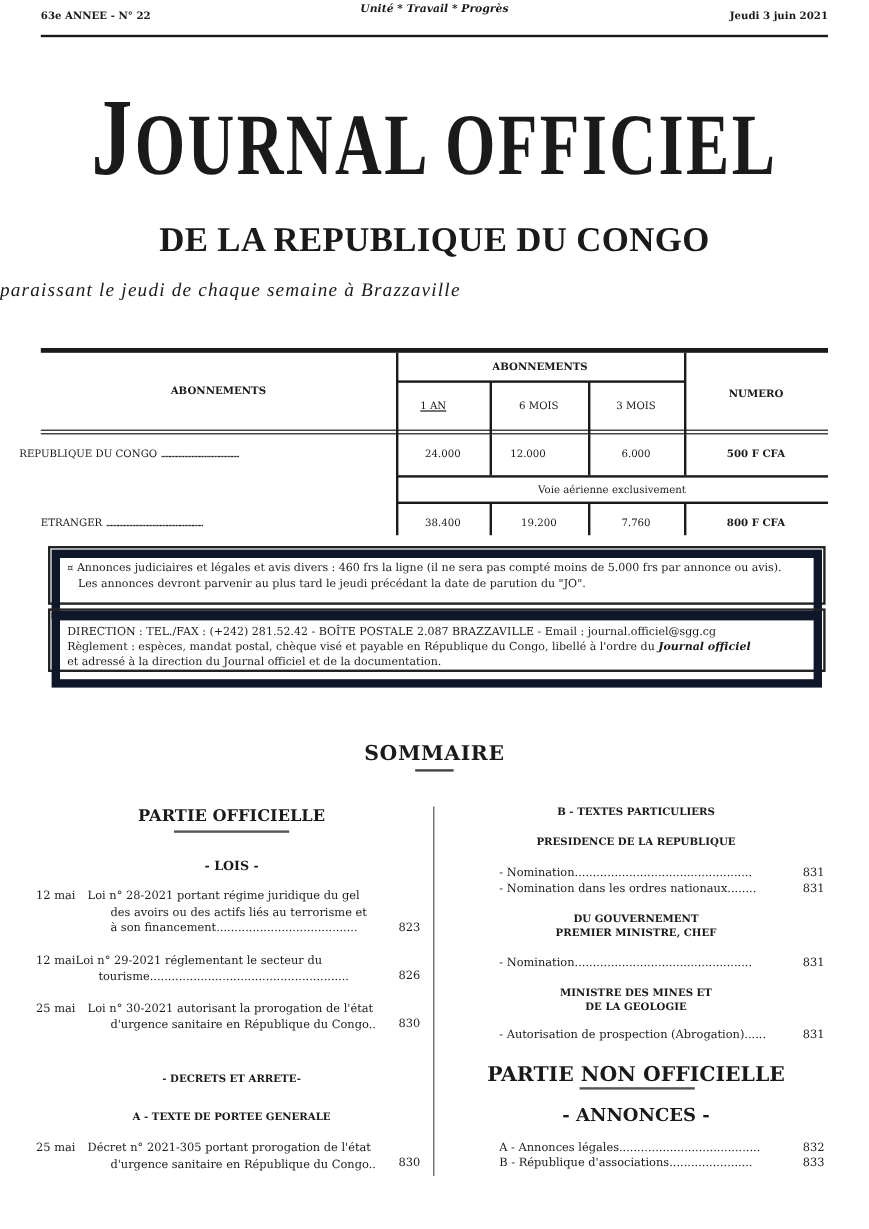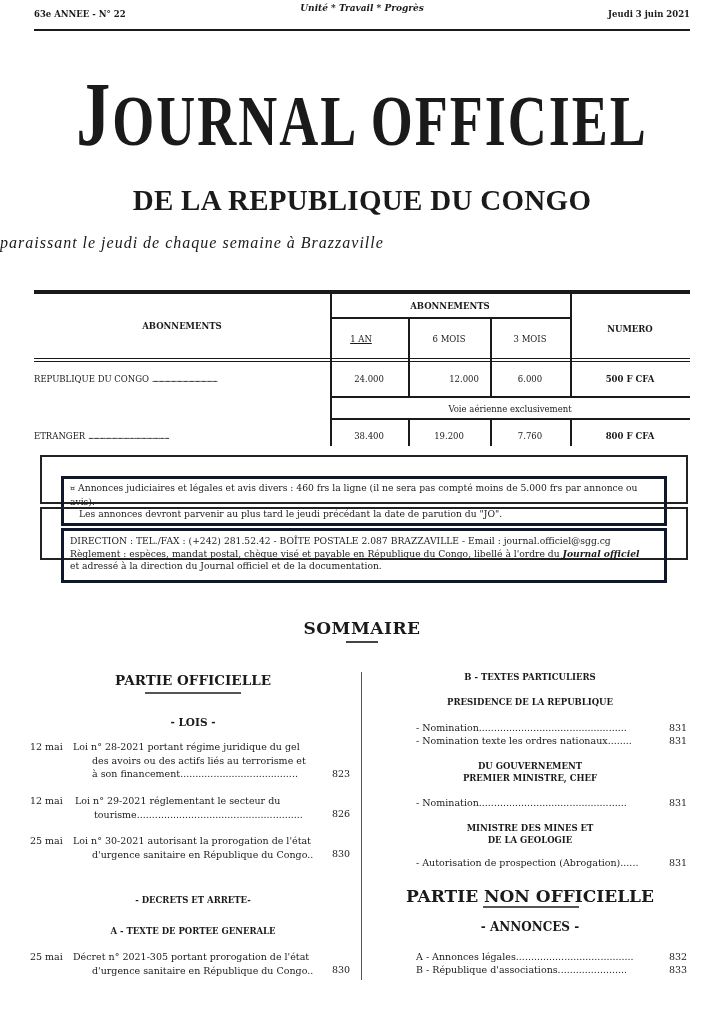--- a/index.html
+++ b/index.html
@@ -25,21 +25,21 @@
   
   .tbl-top { left:34px; width:656px; top:290px; height:4px; background:#1a1a1a; }
   .hdr-sep { left:34px; width:656px; top:358px; height:4px; border-top:1.5px solid #1a1a1a; border-bottom:1.5px solid #1a1a1a; box-sizing:border-box; }
   .vline { width:1.5px; background:#1a1a1a; }
   .hline { height:1.5px; background:#1a1a1a; }
   .cell { font-size:8.5px; text-align:center; }
   .bold { font-weight:bold; }
   .dest-label { font-size:8.5px; }
   
   .box { left:40px; width:648px; border:2px solid #222; box-sizing:border-box; }
-  .box-inner { border:3px solid #0f172a; margin:19px; padding:4px 6px; font-size:9.2px; line-height:12.5px; }
+  .box-inner { border:7px solid #0f172a; margin:1px; padding:4px 6px; font-size:9.2px; line-height:12.5px; }
   .box1 { top:455px; height:49px; }
   .box2 { top:507px; height:53px; }
   .bullet { font-size:8px; margin-right:3px; }
   
   .somm { left:0; width:724px; top:618px; text-align:center; font-weight:bold; font-size:17px; letter-spacing:0.5px; }
   .somm-rule { left:346px; width:32px; top:641px; height:1.5px; background:#444; }
   .col-div { left:361px; top:672px; width:1px; height:308px; background:#555; }
   .h-part { font-weight:bold; font-size:13.5px; text-align:center; }
   .h-sec { font-weight:bold; font-size:10.5px; text-align:center; }
   .h-sub { font-weight:bold; font-size:8.5px; text-align:center; }
@@ -79,23 +79,23 @@
 <div class="abs hline" style="left:330px; width:360px; top:396px;"></div>
 <div class="abs hline" style="left:330px; width:360px; top:418px;"></div>
 
 <div class="abs cell bold" style="left:34px; width:296px; top:321px;">ABONNEMENTS</div>
 <div class="abs cell bold" style="left:330px; width:240px; top:301px;">ABONNEMENTS</div>
 <div class="abs cell bold" style="left:570px; width:120px; top:324px;">NUMERO</div>
 <div class="abs cell" style="left:330px; width:62px; top:334px;text-decoration:underline;">1 AN</div>
 <div class="abs cell" style="left:408px; width:82px; top:334px;">6 MOIS</div>
 <div class="abs cell" style="left:490px; width:80px; top:334px;">3 MOIS</div>
 
-<div class="abs dest-label" style="left:34px; top:374px;"><span>REPUBLIQUE DU CONGO</span> <span style="letter-spacing:-1.5px;">......................................................</span></div>
+<div class="abs dest-label" style="left:16px; top:374px;"><span>REPUBLIQUE DU CONGO</span> <span style="letter-spacing:-1.5px;">......................................................</span></div>
 <div class="abs cell" style="left:330px; width:78px; top:374px;">24.000</div>
-<div class="abs cell" style="left:432px; width:64px; top:374px;">12.000</div>
+<div class="abs cell" style="left:408px; width:64px; top:374px;">12.000</div>
 <div class="abs cell" style="left:490px; width:80px; top:374px;">6.000</div>
 <div class="abs cell bold" style="left:570px; width:120px; top:374px;">500 F CFA</div>
 
 <div class="abs cell" style="left:330px; width:360px; top:404px;">Voie aérienne exclusivement</div>
 
 <div class="abs dest-label" style="left:34px; top:431px;"><span>ETRANGER</span> <span style="letter-spacing:-1.5px;">...................................................................</span></div>
 <div class="abs cell" style="left:330px; width:78px; top:431px;">38.400</div>
 <div class="abs cell" style="left:408px; width:82px; top:431px;">19.200</div>
 <div class="abs cell" style="left:490px; width:80px; top:431px;">7.760</div>
 <div class="abs cell bold" style="left:570px; width:120px; top:431px;">800 F CFA</div>
@@ -128,21 +128,21 @@
   <div style="margin-left:43px;">
     <div>Loi n° 28-2021 portant régime juridique du gel</div>
     <div style="padding-left:19px;">des avoirs ou des actifs liés au terrorisme et</div>
     <div style="padding-left:19px;">à son financement.......................................</div>
   </div>
   <span class="abs pg" style="left:302px; top:27px;">823</span>
 </div>
 
 <div class="abs entry" style="left:30px; top:794px; width:330px;">
   <span class="abs" style="left:0; top:0;">12 mai</span>
-  <div style="margin-left:45px;">
+  <div style="margin-left:33px;">
     <div>Loi n° 29-2021 réglementant le secteur du</div>
     <div style="padding-left:19px;">tourisme.......................................................</div>
   </div>
   <span class="abs pg" style="left:302px; top:13px;">826</span>
 </div>
 
 <div class="abs entry" style="left:30px; top:834px; width:330px;">
   <span class="abs" style="left:0; top:0;">25 mai</span>
   <div style="margin-left:43px;">
     <div>Loi n° 30-2021 autorisant la prorogation de l'état</div>
@@ -164,21 +164,21 @@
 </div>
 
 <div class="abs h-sub" style="left:370px; width:320px; top:672px;">B - TEXTES PARTICULIERS</div>
 <div class="abs h-sub" style="left:370px; width:320px; top:697px;">PRESIDENCE DE LA REPUBLIQUE</div>
 
 <div class="abs entry" style="left:416px; top:721px; width:276px;">
   <span>- Nomination.................................................</span>
   <span class="abs pg" style="left:253px; top:0;">831</span>
 </div>
 <div class="abs entry" style="left:416px; top:734px; width:276px;">
-  <span>- Nomination texte les ordres nationaux........</span>
+  <span>- Nomination dans les ordres nationaux........</span>
   <span class="abs pg" style="left:253px; top:0;">831</span>
 </div>
 
 <div class="abs h-sub" style="left:370px; width:320px; top:760px; line-height:12px;">
   <div>DU GOUVERNEMENT</div>
   <div>PREMIER MINISTRE, CHEF</div>
 </div>
 <div class="abs entry" style="left:416px; top:796px; width:276px;">
   <span>- Nomination.................................................</span>
   <span class="abs pg" style="left:253px; top:0;">831</span>
@@ -188,21 +188,21 @@
   <div>MINISTRE DES MINES ET</div>
   <div>DE LA GEOLOGIE</div>
 </div>
 <div class="abs entry" style="left:416px; top:856px; width:276px;">
   <span>- Autorisation de prospection (Abrogation)......</span>
   <span class="abs pg" style="left:253px; top:0;">831</span>
 </div>
 
 <div class="abs h-part" style="left:370px; width:320px; top:886px; font-size:17px;">PARTIE NON OFFICIELLE</div>
 <div class="abs ul" style="left:483px; width:96px; top:906px;"></div>
-<div class="abs h-sec" style="left:370px; width:320px; top:920px; font-size:12px;">- ANNONCES -</div>
+<div class="abs h-sec" style="left:370px; width:320px; top:920px; font-size:15px;">- ANNONCES -</div>
 
 <div class="abs entry" style="left:416px; top:950px; width:276px;">
   <span>A - Annonces légales.......................................</span>
   <span class="abs pg" style="left:253px; top:0;">832</span>
 </div>
 <div class="abs entry" style="left:416px; top:963px; width:276px;">
   <span>B - République d'associations.......................</span>
   <span class="abs pg" style="left:253px; top:0;">833</span>
 </div>
 

